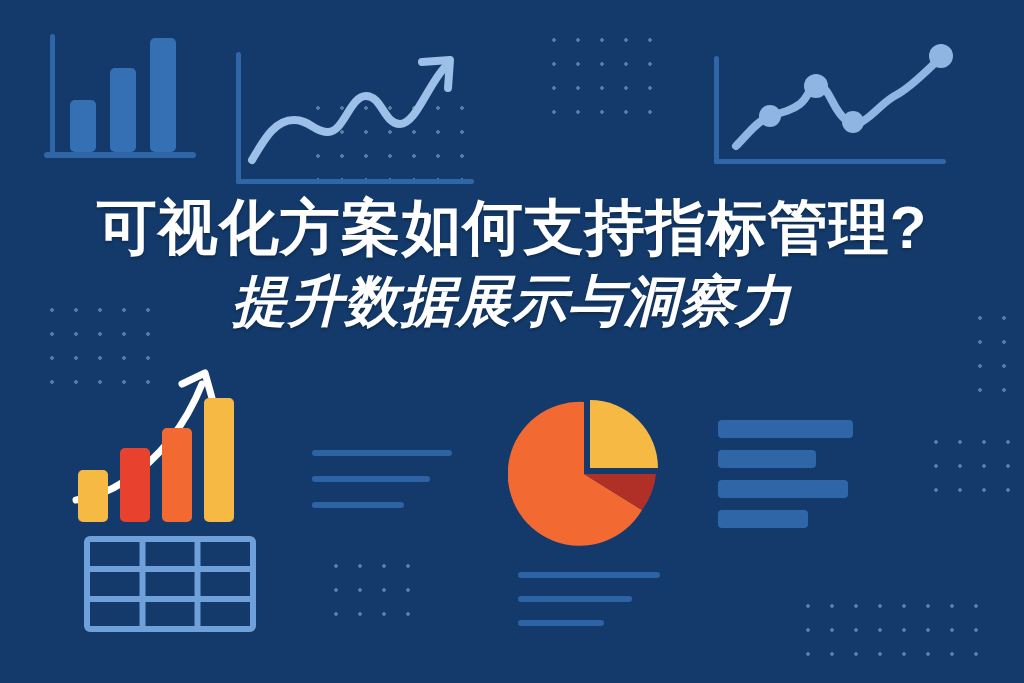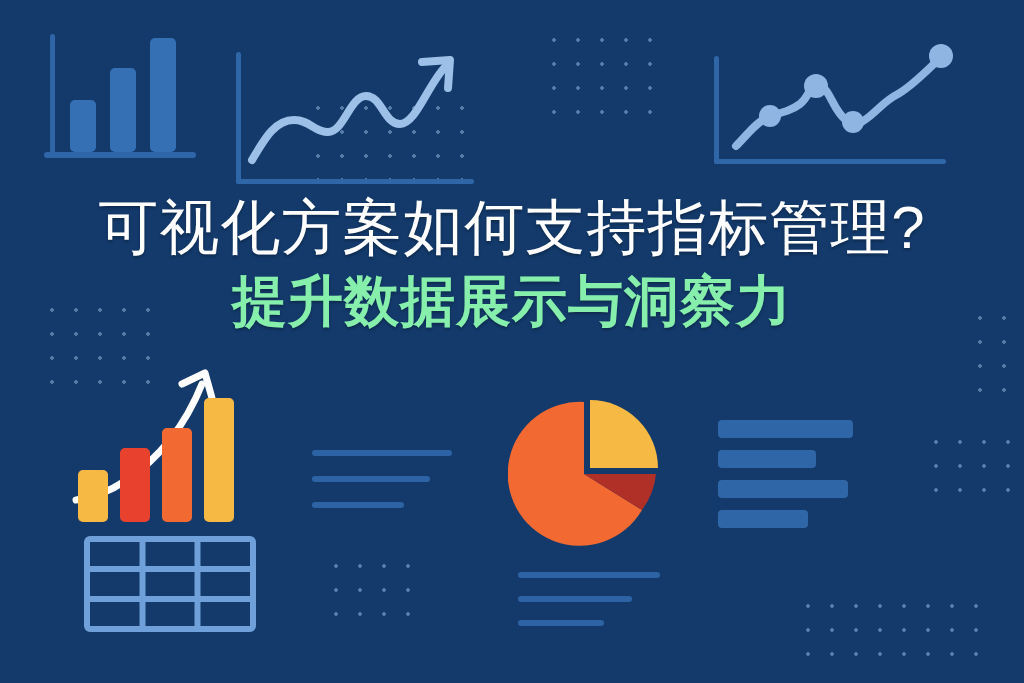--- a/index.html
+++ b/index.html
@@ -32,35 +32,36 @@
     top: 196px;
     width: 1024px;
     text-align: center;
     z-index: 6;
   }
   .title-main {
     display: block;
     color: #ffffff;
     font-size: 60px;
     line-height: 1.08;
-    font-weight: 400;
+    font-weight: 700;
     letter-spacing: 1px;
     white-space: nowrap;
     text-shadow: 0 2px 3px rgba(0,0,0,0.28);
   }
   .title-sub {
     display: block;
-    color: #86efac;
+    color: #ffffff;
     font-size: 55px;
     line-height: 1.12;
     font-weight: 700;
     letter-spacing: 1px;
     margin-top: 10px;
     white-space: nowrap;
     text-shadow: 0 2px 3px rgba(0,0,0,0.28);
+    font-style: italic;
   }
 
   
   .fig { position: absolute; }
 
   
   .linebar {
     position: absolute;
     border-radius: 4px;
     background: #2f66a8;

